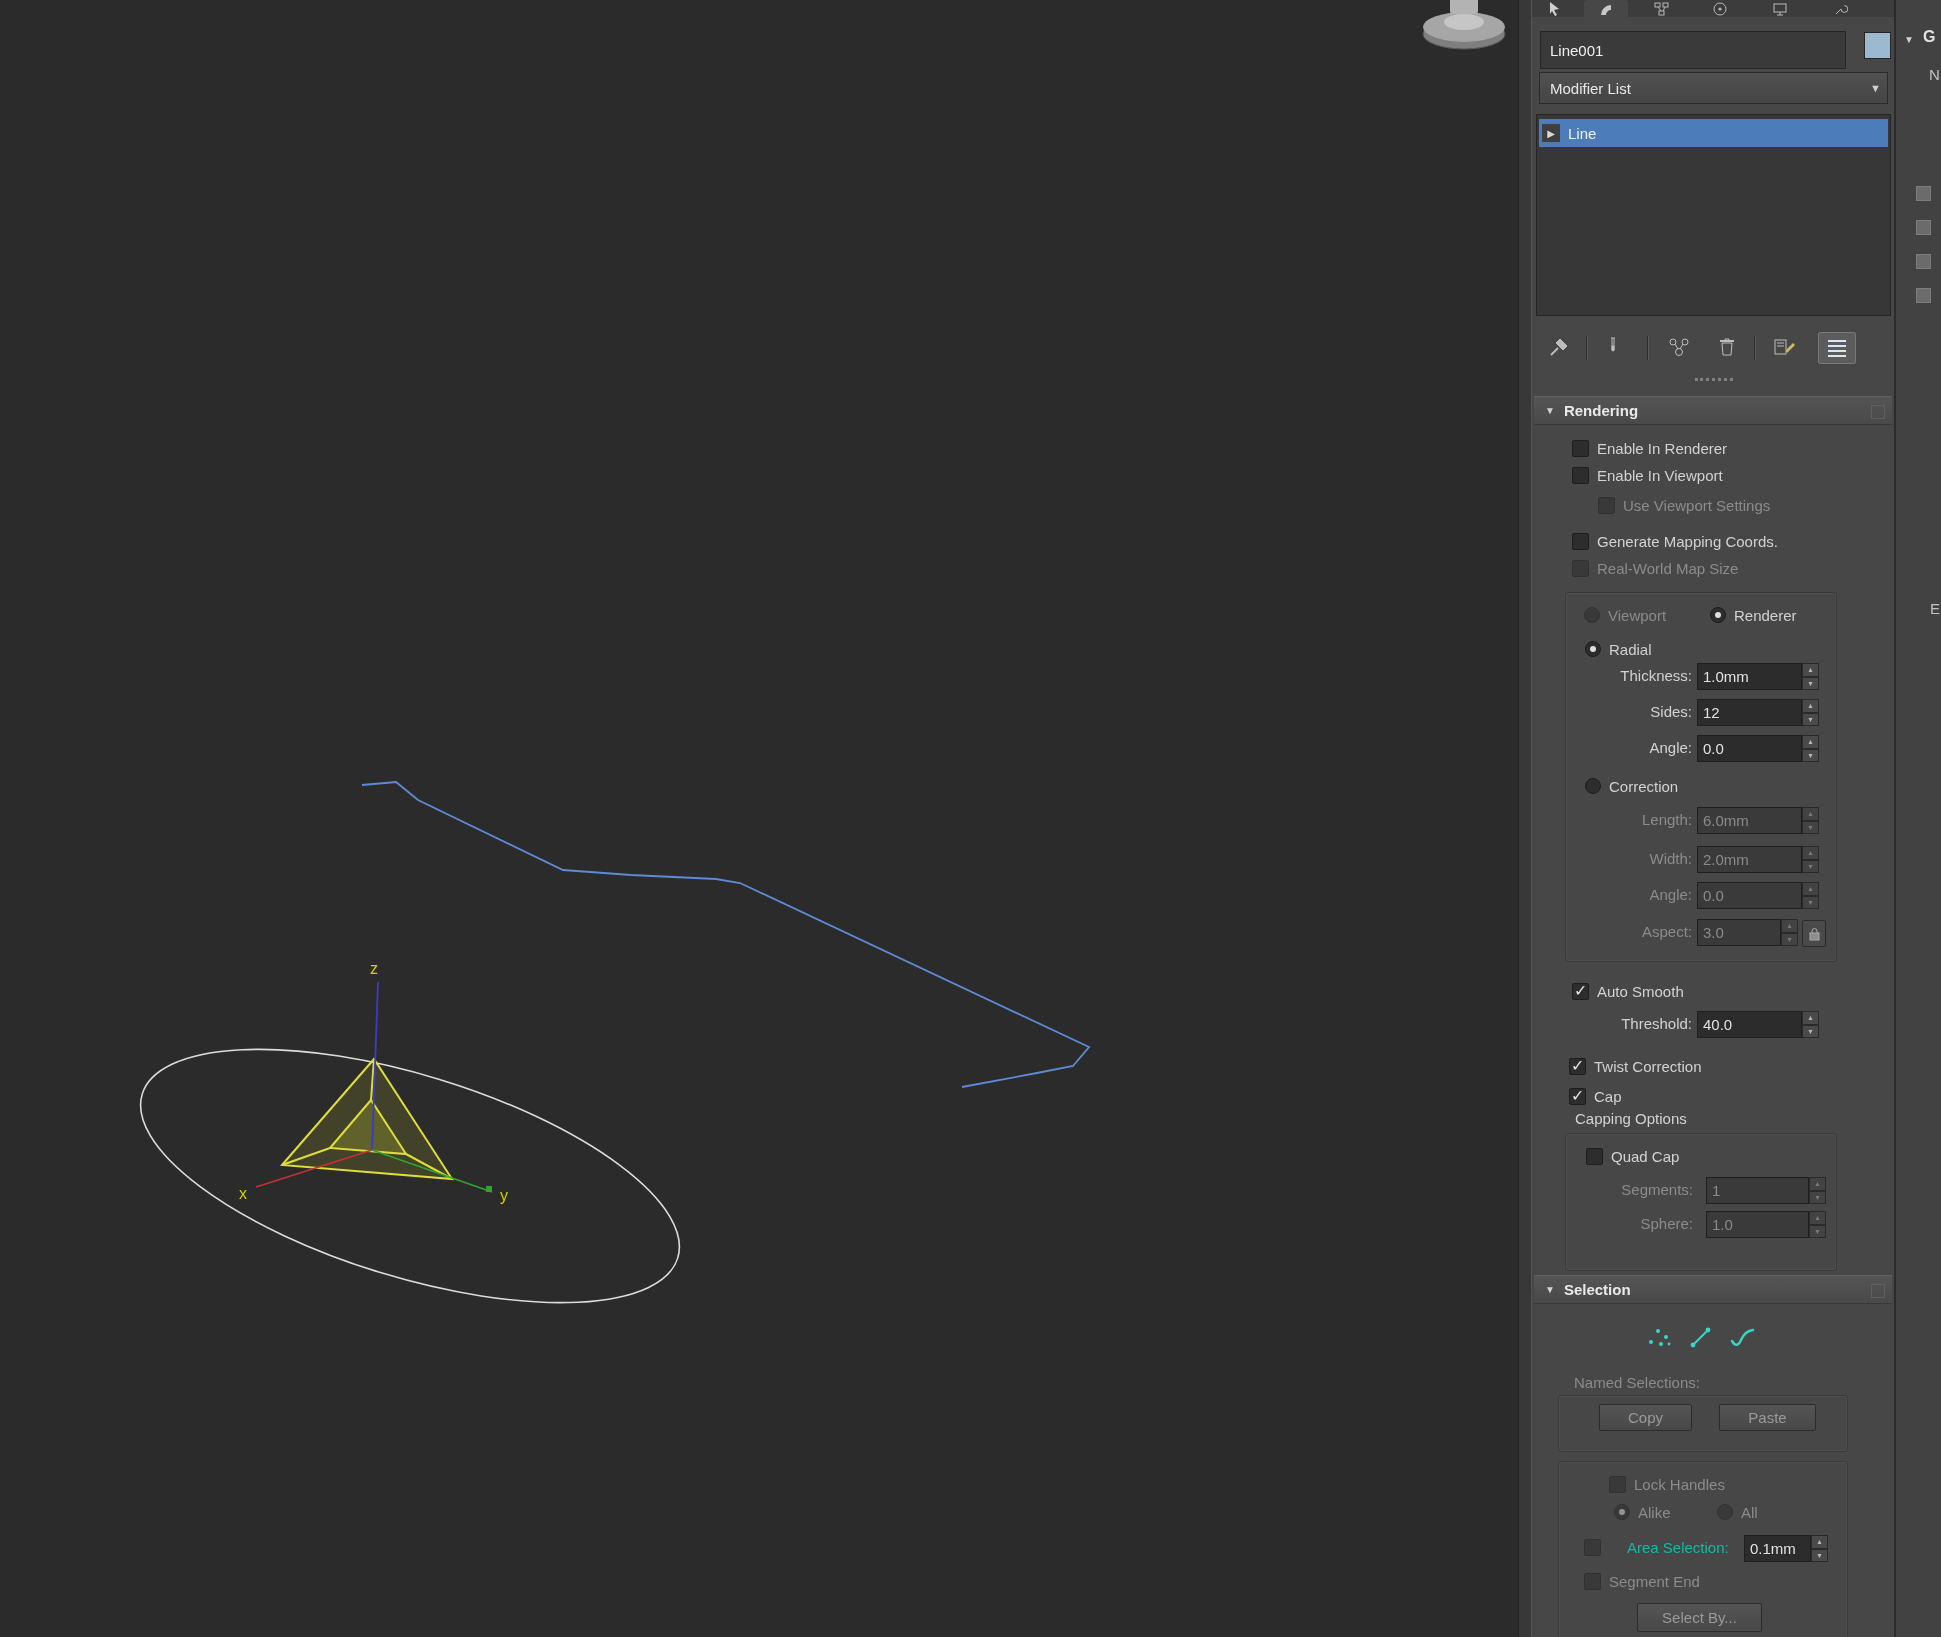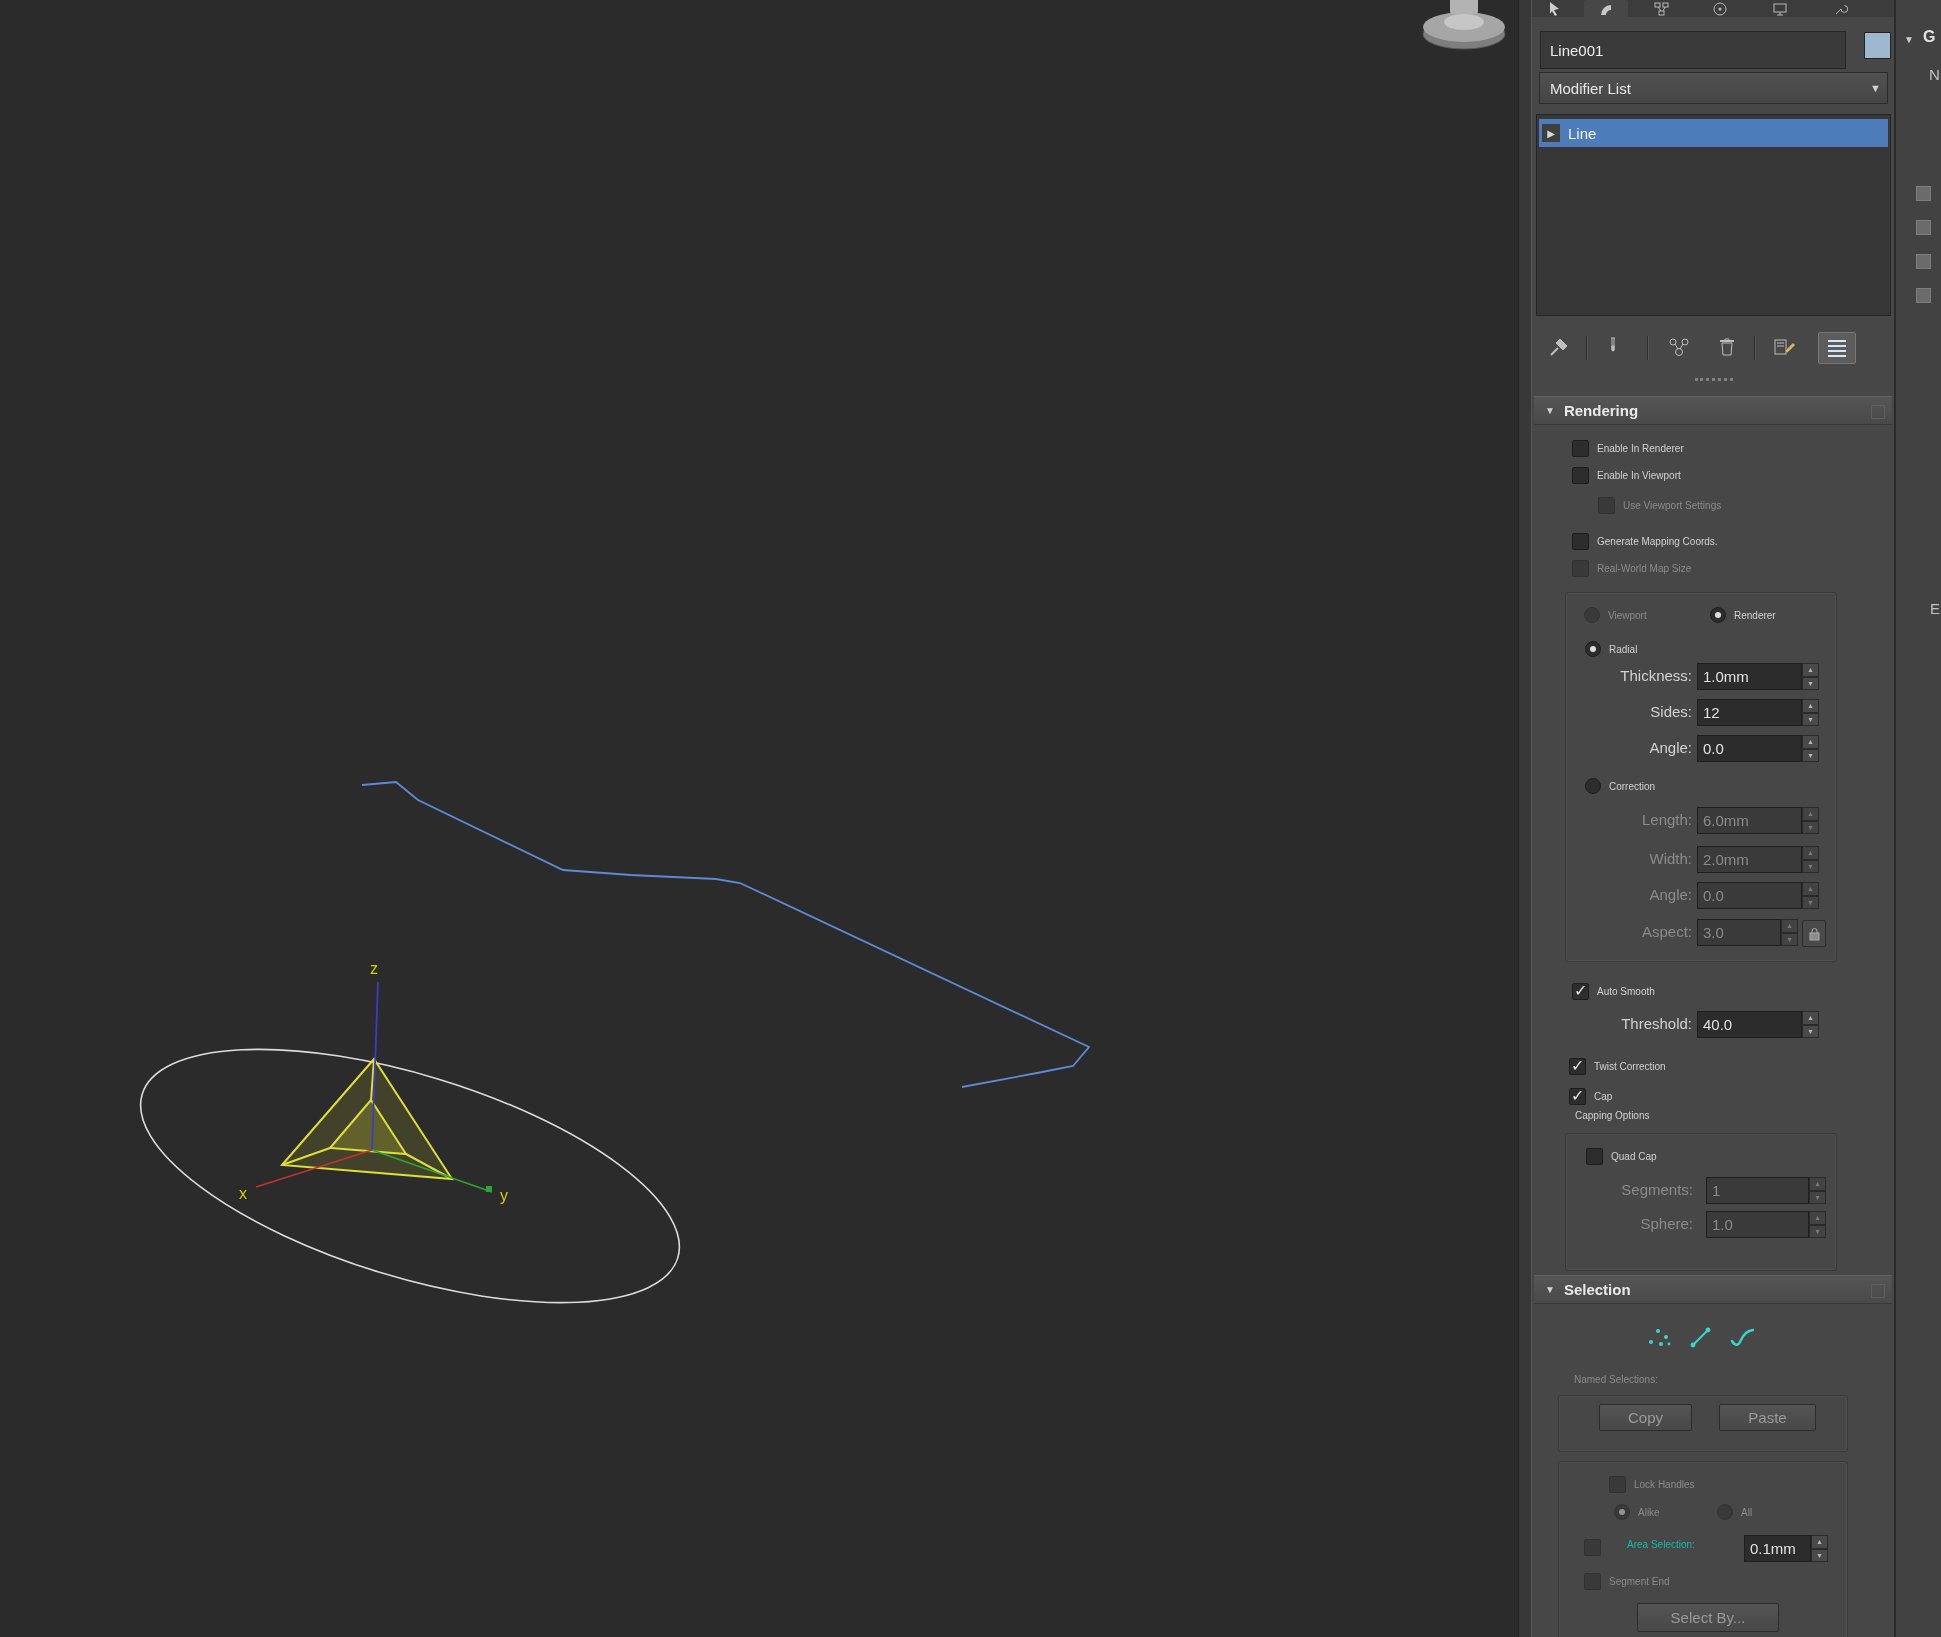--- a/index.html
+++ b/index.html
@@ -51,21 +51,21 @@
 
   .chk-row{position:absolute;height:22px;display:flex;align-items:center;gap:8px;}
   .checkbox{width:17px;height:17px;background:#2d2d2d;border:1px solid #1d1d1d;border-radius:2px;
             position:relative;box-sizing:border-box;flex:0 0 auto;}
   .checkbox.checked::after{content:"✓";position:absolute;left:1px;top:-3px;font-size:16px;color:#e4e4e4;}
   .checkbox.dis{opacity:.5;}
   .radio{width:16px;height:16px;border-radius:50%;background:#2d2d2d;border:1px solid #1d1d1d;
          position:relative;box-sizing:border-box;flex:0 0 auto;}
   .radio.sel::after{content:"";position:absolute;left:4px;top:4px;width:6px;height:6px;border-radius:50%;background:#dfdfdf;}
   .radio.dis{opacity:.5;}
-  .lbl{font-size:10px;color:#d2d2d2;white-space:nowrap;}
+  .lbl{font-size:15px;color:#d2d2d2;white-space:nowrap;}
   .lbl.dis{color:#8b8b8b;}
 
   .flabel{position:absolute;left:0;width:160px;text-align:right;font-size:15px;color:#d2d2d2;top:4px;white-space:nowrap;}
   .flabel.dis{color:#8b8b8b;}
   .spin{position:absolute;display:flex;height:27px;top:0;}
   .spin .val{background:#2c2c2c;border:1px solid #1f1f1f;color:#e2e2e2;font-size:15px;
              display:flex;align-items:center;padding:0 5px;box-sizing:border-box;}
   .spin .arrows{width:17px;display:flex;flex-direction:column;}
   .spin .arrows span{flex:1;background:#4a4a4a;border:1px solid #2a2a2a;font-size:8px;color:#b8b8b8;
                      display:flex;align-items:center;justify-content:center;}
@@ -468,21 +468,21 @@
         <div class="arrows">
             <span>▴</span>
             <span>▾</span>
           </div>
       </div>
     </div>
     <div class="chk-row" style="left:52px;top:1570px">
       <div class="checkbox dis"></div>
       <span class="lbl dis">Segment End</span>
     </div>
-    <div class="btn" style="left:105px;top:1603px;width:142px;height:29px">
+    <div class="btn" style="left:105px;top:1603px;width:125px;height:29px">
       <span>Select By...</span>
     </div>
   </div>
 
   <div id="right-strip">
     <span class="abs" style="left:8px;top:34px;font-size:10px;color:#cfcfcf">▼</span>
     <span class="abs" style="left:27px;top:28px;font-size:16px;font-weight:bold;color:#e2e2e2">G</span>
     <span class="abs" style="left:33px;top:66px;font-size:15px;color:#c2c2c2">N</span>
     <div class="abs" style="left:20px;top:186px;width:13px;height:13px;background:#6b6b6b;border:1px solid #7d7d7d"></div>
     <div class="abs" style="left:20px;top:220px;width:13px;height:13px;background:#6b6b6b;border:1px solid #7d7d7d"></div>

